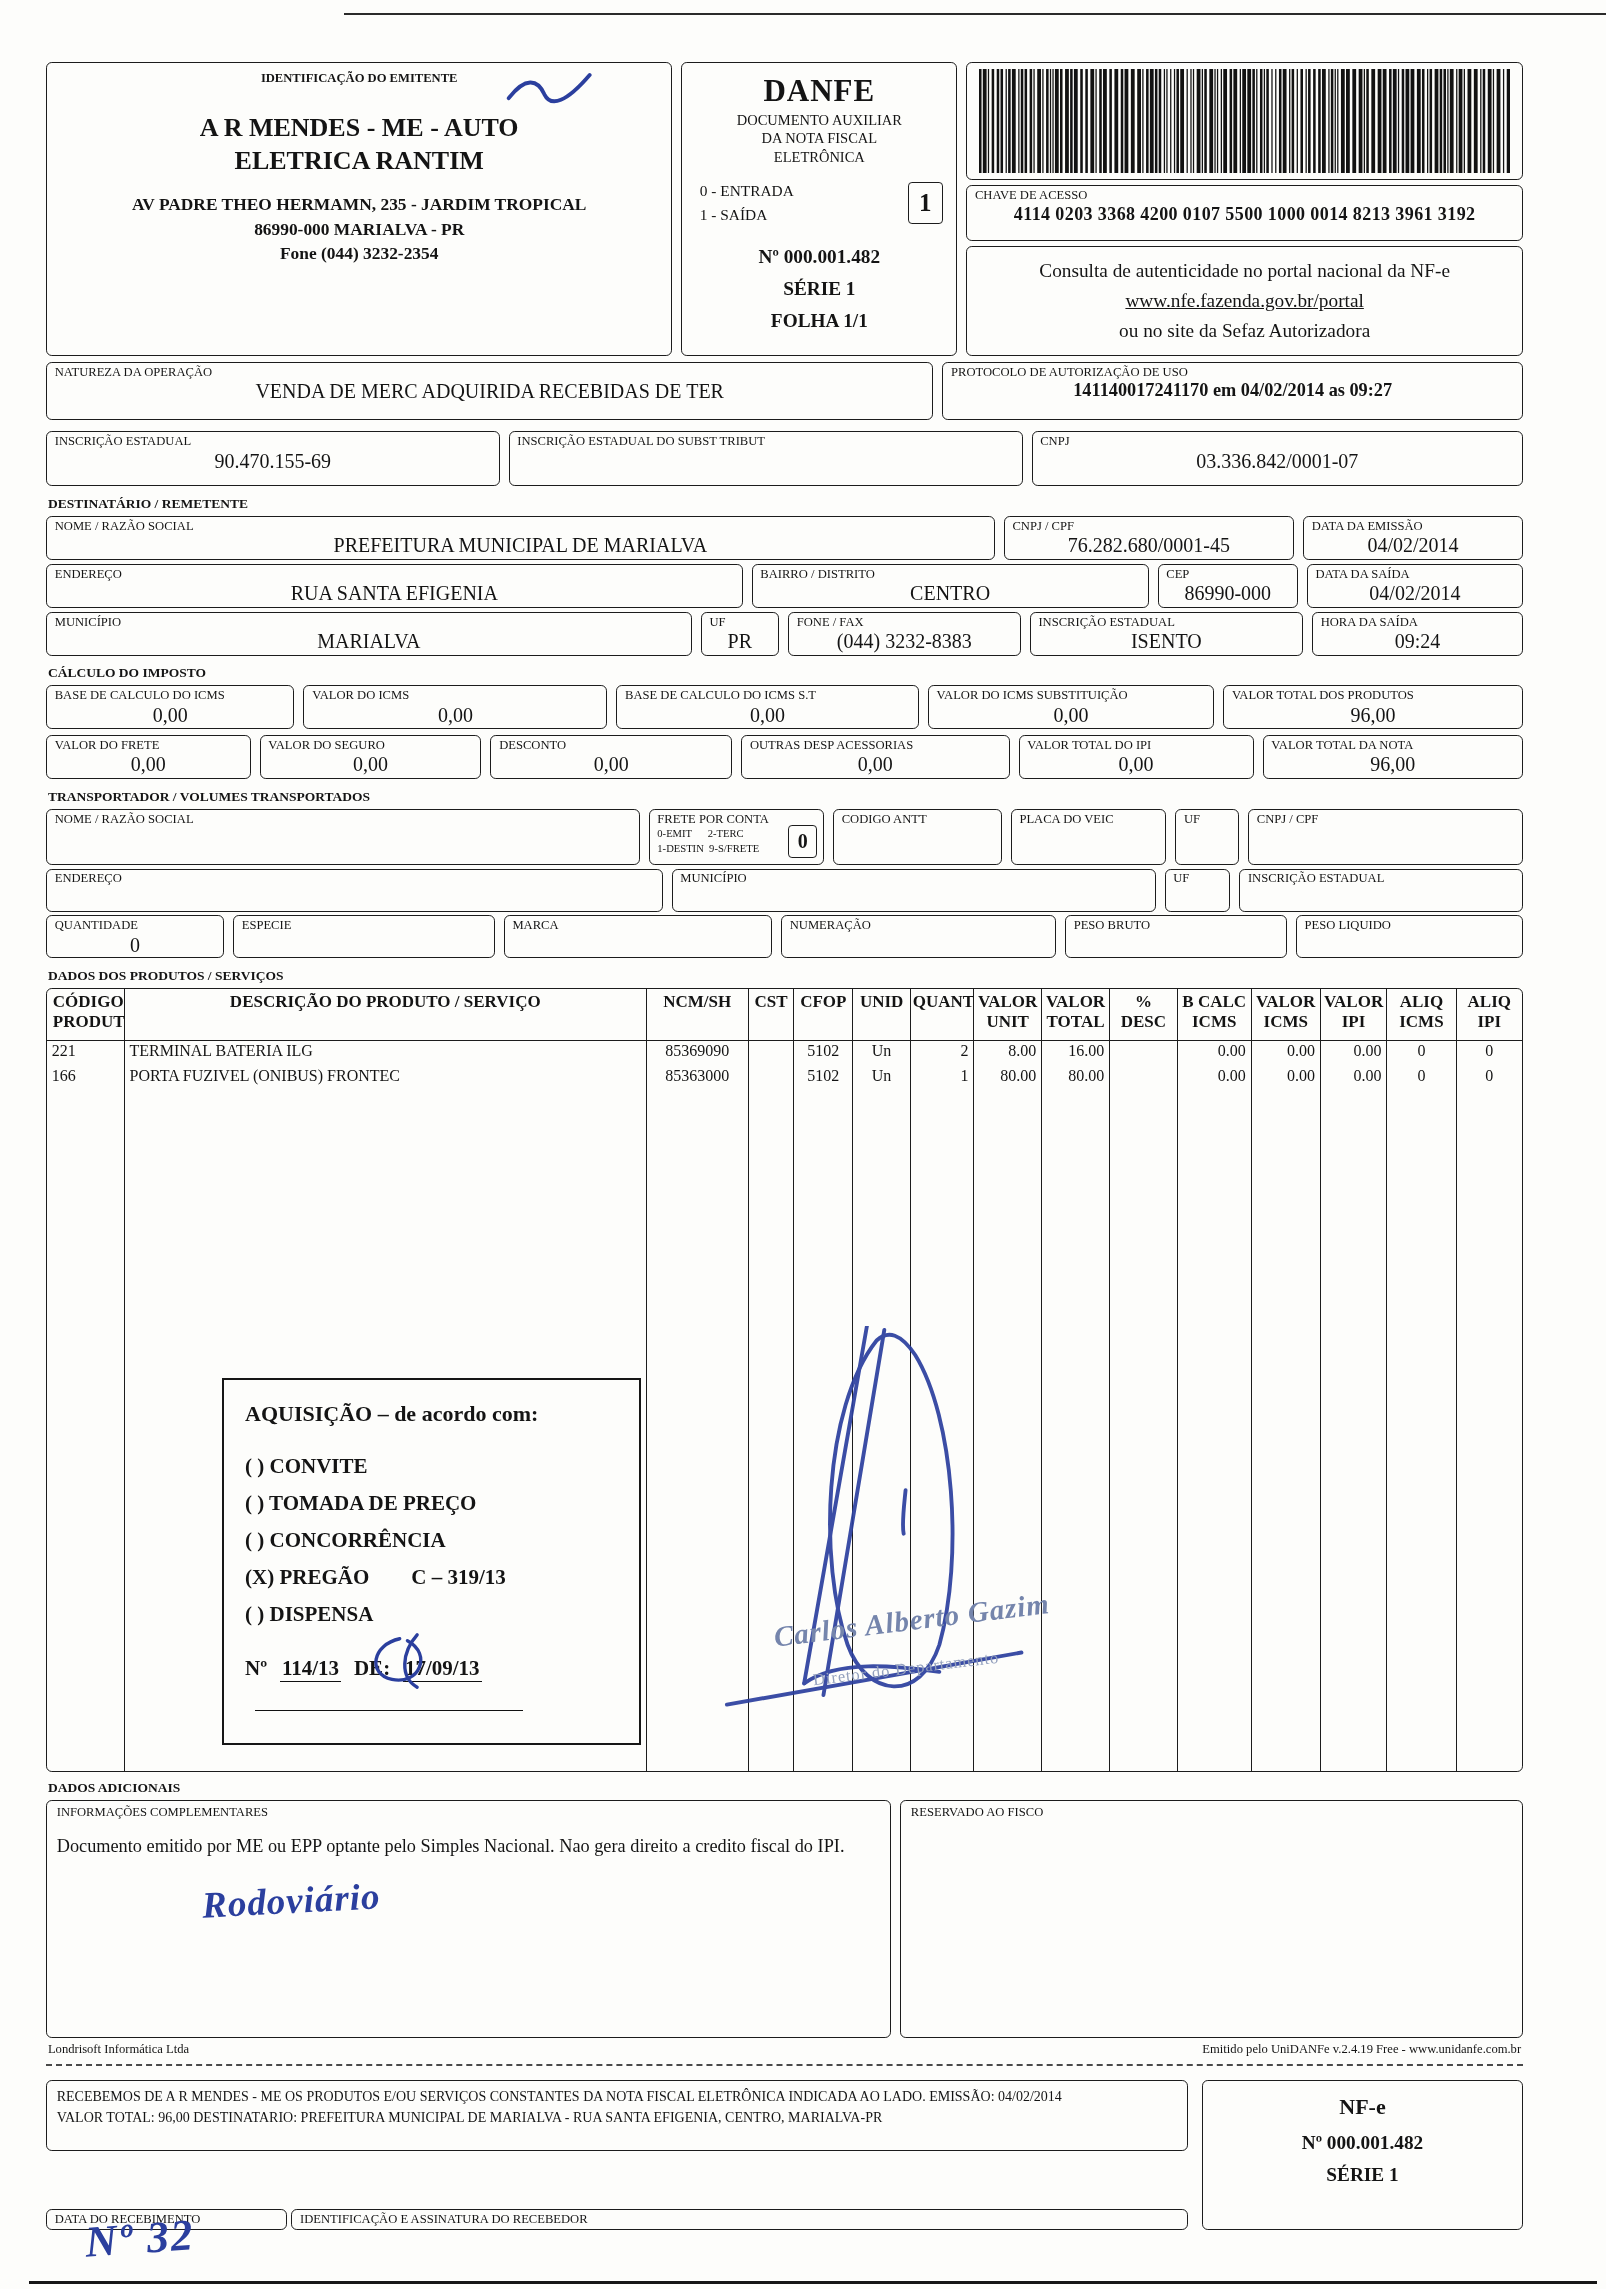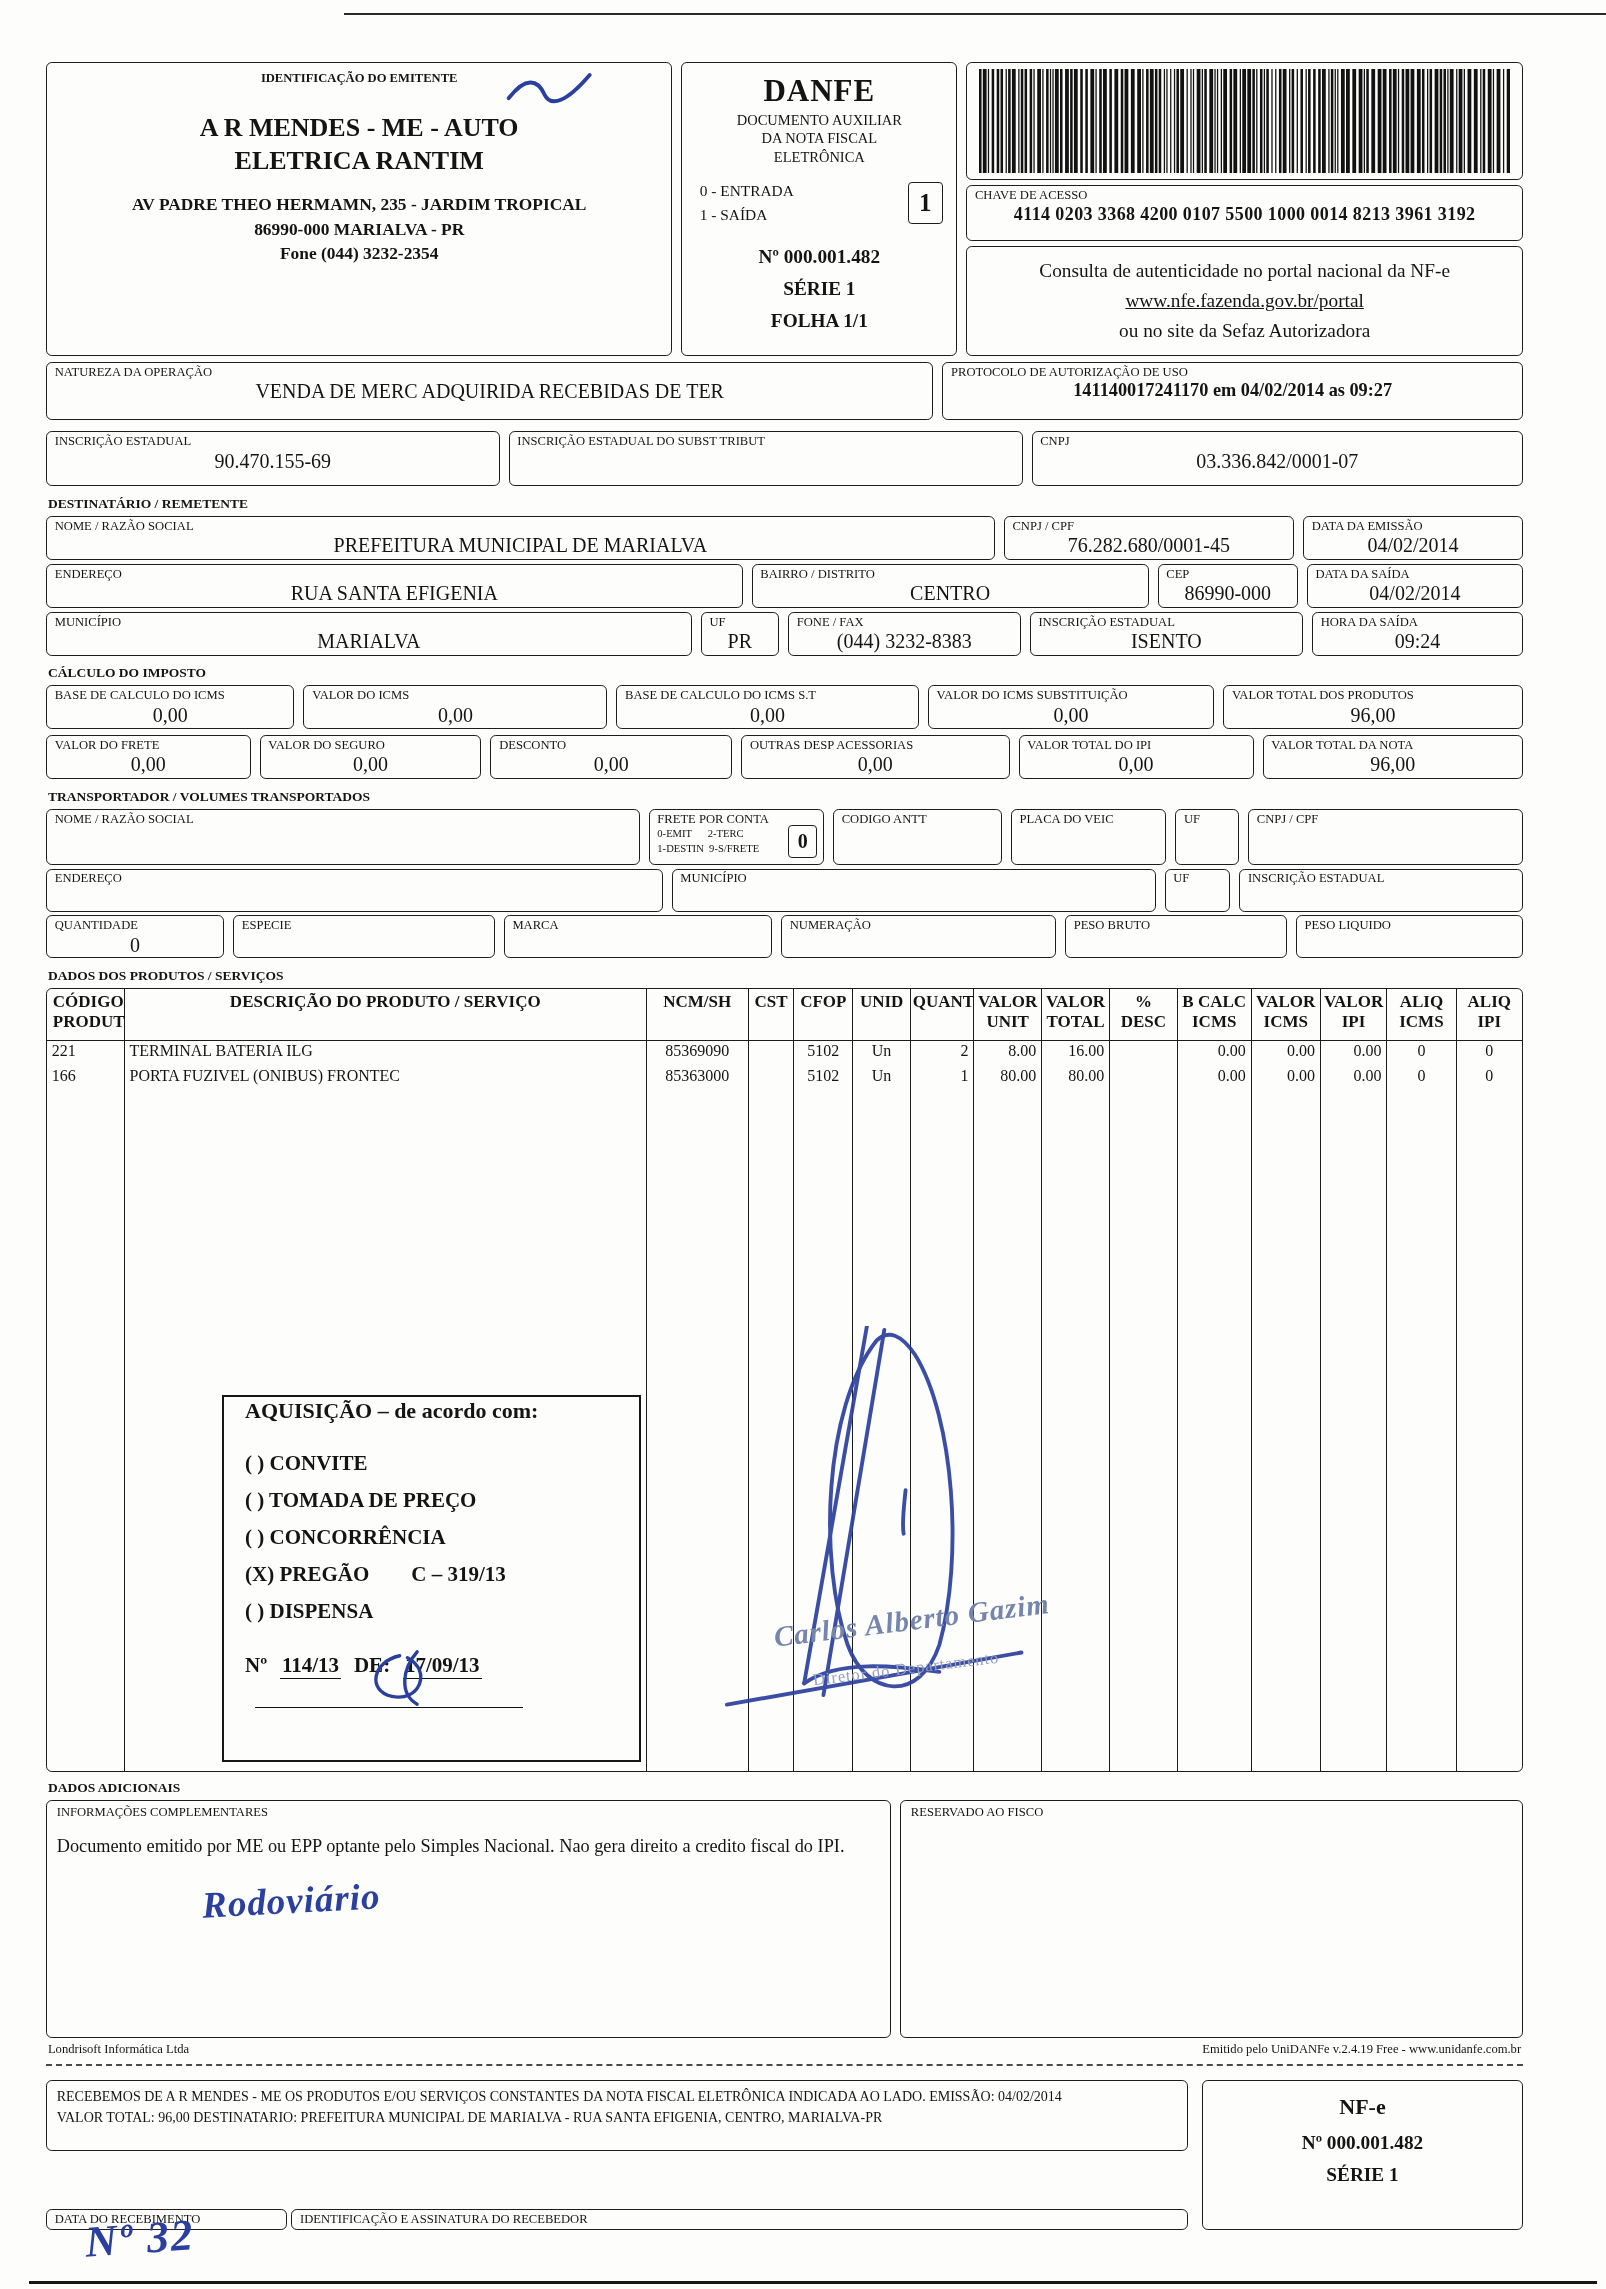--- a/index.html
+++ b/index.html
@@ -62,22 +62,22 @@
   .prod th, .prod td { border-left:1.9px solid #1c1c1c; overflow:hidden; }
   .prod th:first-child, .prod td:first-child { border-left:none; }
   .prod thead th { font-size:17px; font-weight:bold; border-bottom:1.9px solid #1c1c1c;
                    white-space:pre-line; vertical-align:top; text-align:center; padding:2.9px 1.9px; height:52px; }
   .prod thead th:first-child { text-align:left; padding-left:5.8px; }
   .prod td { font-size:16px; height:25px; padding:1px 4.8px; vertical-align:top; }
   .prod tr.filler td { height:680px; }
   .prod td.a-l{text-align:left} .prod td.a-c{text-align:center} .prod td.a-r{text-align:right}
 
   
-  .stamp-box { position:absolute; left:176px; top:407px; width:419px; height:367px;
-               border:2.9px solid #161616; padding:1px 21px; background:transparent;font-family:Liberation Serif, serif; }
+  .stamp-box { position:absolute; left:176px; top:390px; width:419px; height:367px;
+               border:2.9px solid #161616; padding:21px 21px; background:transparent;font-family:Liberation Serif, serif; }
   .stamp-title { font-size:22px; font-weight:bold; }
   .stamp-opts { margin-top:21px; }
   .stamp-opt { font-size:21px; font-weight:bold; line-height:37px; white-space:pre; }
   .stamp-num { margin-top:23px; font-size:21px; font-weight:bold; }
   .stamp-num .u { border-bottom:1.9px solid #111; padding:0 1.9px 1px; margin:0 7.7px; }
   .stamp-rule { margin:29px auto 0 9.7px; width:72%; border-top:1.9px solid #111; }
   .cr-scribble { position:absolute; left:135px; top:249px; }
 
   
   .sig-svg { position:absolute; left:676px; top:338px; width:541px; height:425px; pointer-events:none; }

